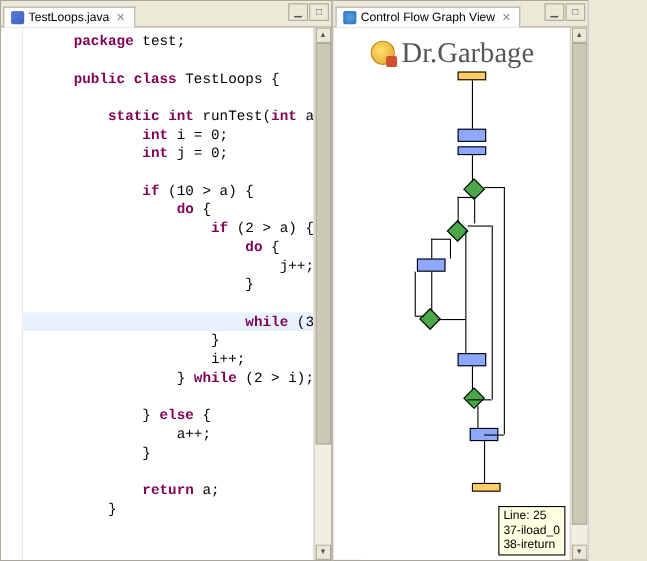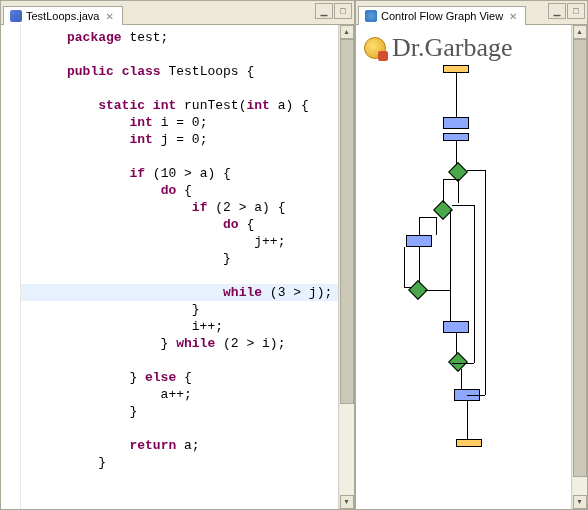--- a/index.html
+++ b/index.html
@@ -1,18 +1,18 @@
 <!DOCTYPE html>
 <html><head>
 <meta charset="utf-8">
 <style>
   * { margin:0; padding:0; box-sizing:border-box; }
   body { font-family: Tahoma, Arial, sans-serif; font-size:11px; background:#ece9d8; width:588px; height:510px; overflow:hidden; display:flex; }
   .pane { display:flex; flex-direction:column; border:1px solid #aca899; background:white; }
-  .left-pane { width:355px; height:510px; }
+  .left-pane { width:302px; height:510px; }
   .right-pane { width:233px; height:510px; margin-left:0px; }
   .tabbar { height:24px; background:#ece9d8; display:flex; align-items:flex-end; border-bottom:1px solid #aca899; position:relative; }
   .tab { display:inline-flex; align-items:center; gap:4px; padding:3px 6px; background:white; border:1px solid #aca899; border-bottom:none; border-radius:0 0 0 0; margin-left:2px; font-size:11px; position:relative; top:1px; }
   .tab-icon { width:12px; height:12px; display:inline-block; }
   .jicon { background:linear-gradient(135deg,#5a7edc,#3a5fbf); border-radius:2px; }
   .gicon { background:radial-gradient(circle,#5aa0dc,#2a6fbf); border-radius:2px; }
   .close-x { font-family:Arial; font-size:10px; color:#888; cursor:pointer; padding:0 2px; }
   .winbtns { position:absolute; right:2px; top:2px; display:flex; gap:1px; }
   .winbtn { width:18px; height:16px; border:1px solid #aca899; background:#ece9d8; font-size:9px; line-height:14px; text-align:center; color:#555; cursor:pointer; }
 
@@ -21,21 +21,21 @@
   .code { flex:1; padding:4px 0 4px 4px; font-family:"Courier New", monospace; font-size:13px; line-height:17px; white-space:pre; overflow:hidden; position:relative; }
   .code .line { display:block; }
   .kw { color:#7f0055; font-weight:bold; }
   .highlight-line { position:absolute; left:0; right:0; height:17px; background:#e8f2fe; z-index:0; }
   .code-content { position:relative; z-index:1;margin-left:42px; }
   .vscroll { width:16px; background:#ece9d8; border-left:1px solid #d4d0c8; display:flex; flex-direction:column; align-items:center; }
   .arrow { width:14px; height:14px; background:#ece9d8; border:1px solid #aca899; font-size:8px; text-align:center; line-height:12px; color:#555; }
   .track { flex:1; width:14px; background:#f1efe2; position:relative; }
   .thumb { position:absolute; left:0; width:14px; background:#ccc8b8; border:1px solid #aca899; }
 
-  .graph-area { flex:1; display:flex; background:white; overflow:hidden; }
+  .graph-area { flex:1; display:flex; background:white; overflow:hidden;margin-left:26px; }
   .graph-canvas { flex:1; position:relative; }
   .drgarbage { position:absolute; top:8px; left:8px; display:flex; align-items:center; gap:6px; font-family:"Times New Roman",serif; font-size:26px; color:#555; }
   .drg-icon { width:22px; height:22px; border-radius:50%; background:radial-gradient(circle at 40% 40%,#ffe070,#e0a020); border:1px solid #b88010; position:relative; }
   .drg-icon::after { content:""; position:absolute; right:-3px; bottom:-3px; width:10px; height:10px; background:#d05030; border-radius:2px; }
 
   .node-rect { position:absolute; border:1px solid #000; }
   .blue { background:#8ea8ff; }
   .orange { background:#ffcc66; }
   .green { background:#4aa84a; }
   .diamond { position:absolute; transform:rotate(45deg); border:1px solid #000; }
@@ -118,20 +118,25 @@
       <div class="edge-line" style="left:100px;top:308px;width:1px;height:22px;"></div>
       <div class="edge-line" style="left:111px;top:145px;width:18px;height:1px;"></div>
       <div class="edge-line" style="left:129px;top:145px;width:1px;height:225px;"></div>
       <div class="edge-line" style="left:111px;top:370px;width:18px;height:1px;"></div>
       <div class="edge-line" style="left:105px;top:344px;width:1px;height:20px;"></div>
       <div class="edge-line" style="left:111px;top:376px;width:1px;height:38px;"></div>
       <div class="edge-line" style="left:118px;top:180px;width:1px;height:158px;"></div>
       <div class="edge-line" style="left:96px;top:338px;width:22px;height:1px;"></div>
       <div class="edge-line" style="left:96px;top:180px;width:22px;height:1px;"></div>
 
+      <div class="tooltip" style="right:4px;bottom:4px;">
+        <div>Line: 25</div>
+        <div>37-iload_0</div>
+        <div>38-ireturn</div>
+      </div>
     </div>
     <div class="vscroll">
       <div class="arrow">▴</div>
       <div class="track">
         <div class="thumb" style="top:0;height:96%;"></div>
       </div>
       <div class="arrow">▾</div>
     </div>
   </div>
 </div>

